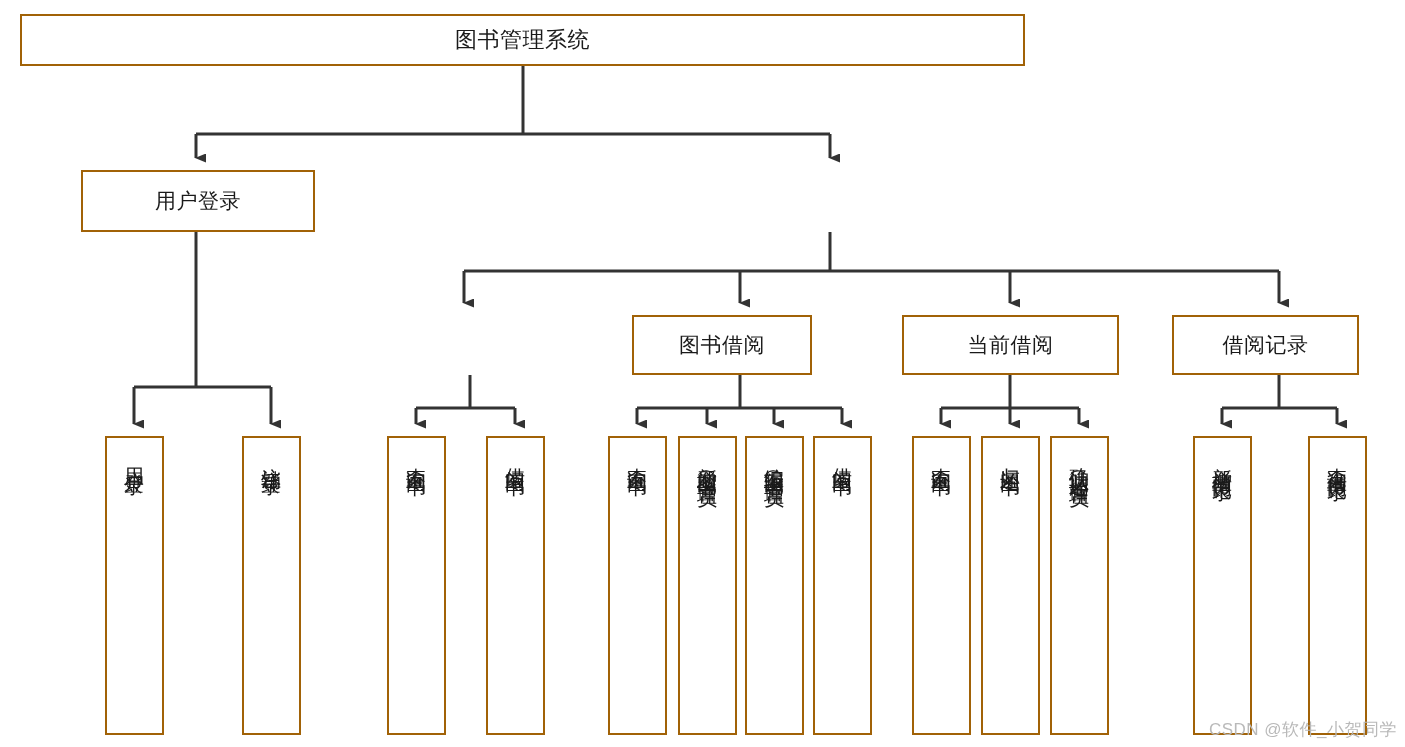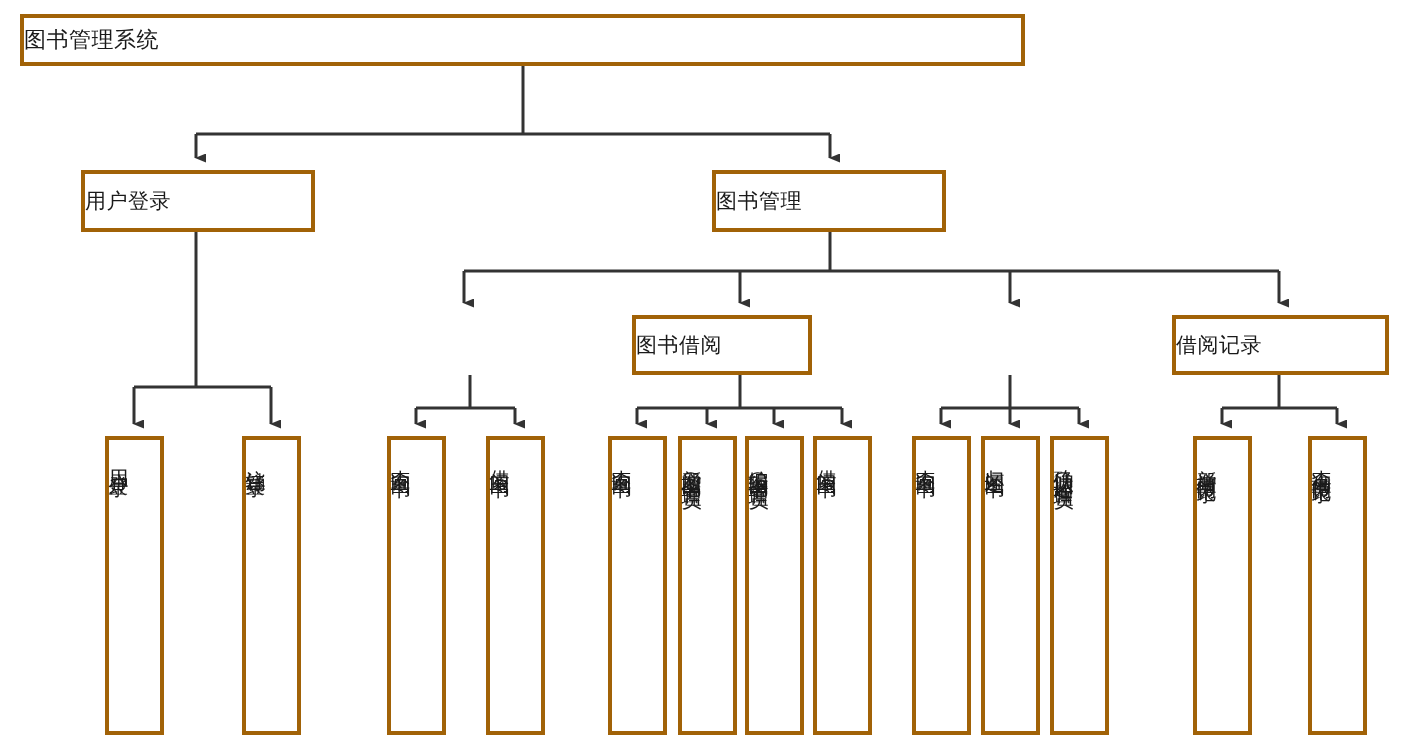--- a/index.html
+++ b/index.html
@@ -24,24 +24,24 @@
     position: absolute;
     left: 0;
     top: 0;
     width: 1405px;
     height: 747px;
   }
   .node-box {
     position: absolute;
     box-sizing: border-box;
     background: #ffffff;
-    border: 4px solid #a16207;
+    border: 2px solid #a16207;
     display: flex;
     align-items: center;
-    justify-content: flex-start;
+    justify-content: center;
     color: #1a1a1a;
   }
   .node-label {
     display: block;
     text-align: center;
     line-height: 1.18;
     color: #1a1a1a;
     user-select: none;
   }
   .node-horizontal .node-label {
@@ -129,28 +129,28 @@
     </g>
   </svg>
 
   <div class="node-box node-horizontal node-root" style="left:20px; top:14px; width:1005px; height:52px;">
     <span class="node-label">图书管理系统</span>
   </div>
 
   <div class="node-box node-horizontal" style="left:81px; top:170px; width:234px; height:62px;">
     <span class="node-label">用户登录</span>
   </div>
-  <div class="node-box node-horizontal" style="left:712px; top:170px; width:234px; height:62px;">
-    <span class="node-label">图书管理</span>
-  </div>
 
   <div class="node-box node-horizontal" style="left:632px; top:315px; width:180px; height:60px;">
     <span class="node-label">图书借阅</span>
   </div>
-  <div class="node-box node-horizontal" style="left:1172px; top:315px; width:217px; height:60px;">
+  <div class="node-box node-horizontal" style="left:902px; top:315px; width:217px; height:60px;">
+    <span class="node-label">当前借阅</span>
+  </div>
+  <div class="node-box node-horizontal" style="left:1172px; top:315px; width:187px; height:60px;">
     <span class="node-label">借阅记录</span>
   </div>
 
   <div class="node-box node-vertical" style="left:105px; top:436px; width:59px; height:299px;">
     <span class="node-label">用户登录</span>
   </div>
   <div class="node-box node-vertical" style="left:242px; top:436px; width:59px; height:299px;">
     <span class="node-label">注销登录</span>
   </div>
 
@@ -184,13 +184,14 @@
     <span class="node-label">确认归还（管理员）</span>
   </div>
 
   <div class="node-box node-vertical" style="left:1193px; top:436px; width:59px; height:299px;">
     <span class="node-label">新增借阅记录</span>
   </div>
   <div class="node-box node-vertical" style="left:1308px; top:436px; width:59px; height:299px;">
     <span class="node-label">查询借阅记录</span>
   </div>
 
+  <div id="watermark">CSDN @软件_小贺同学</div>
 </div>
 
 </body></html>

